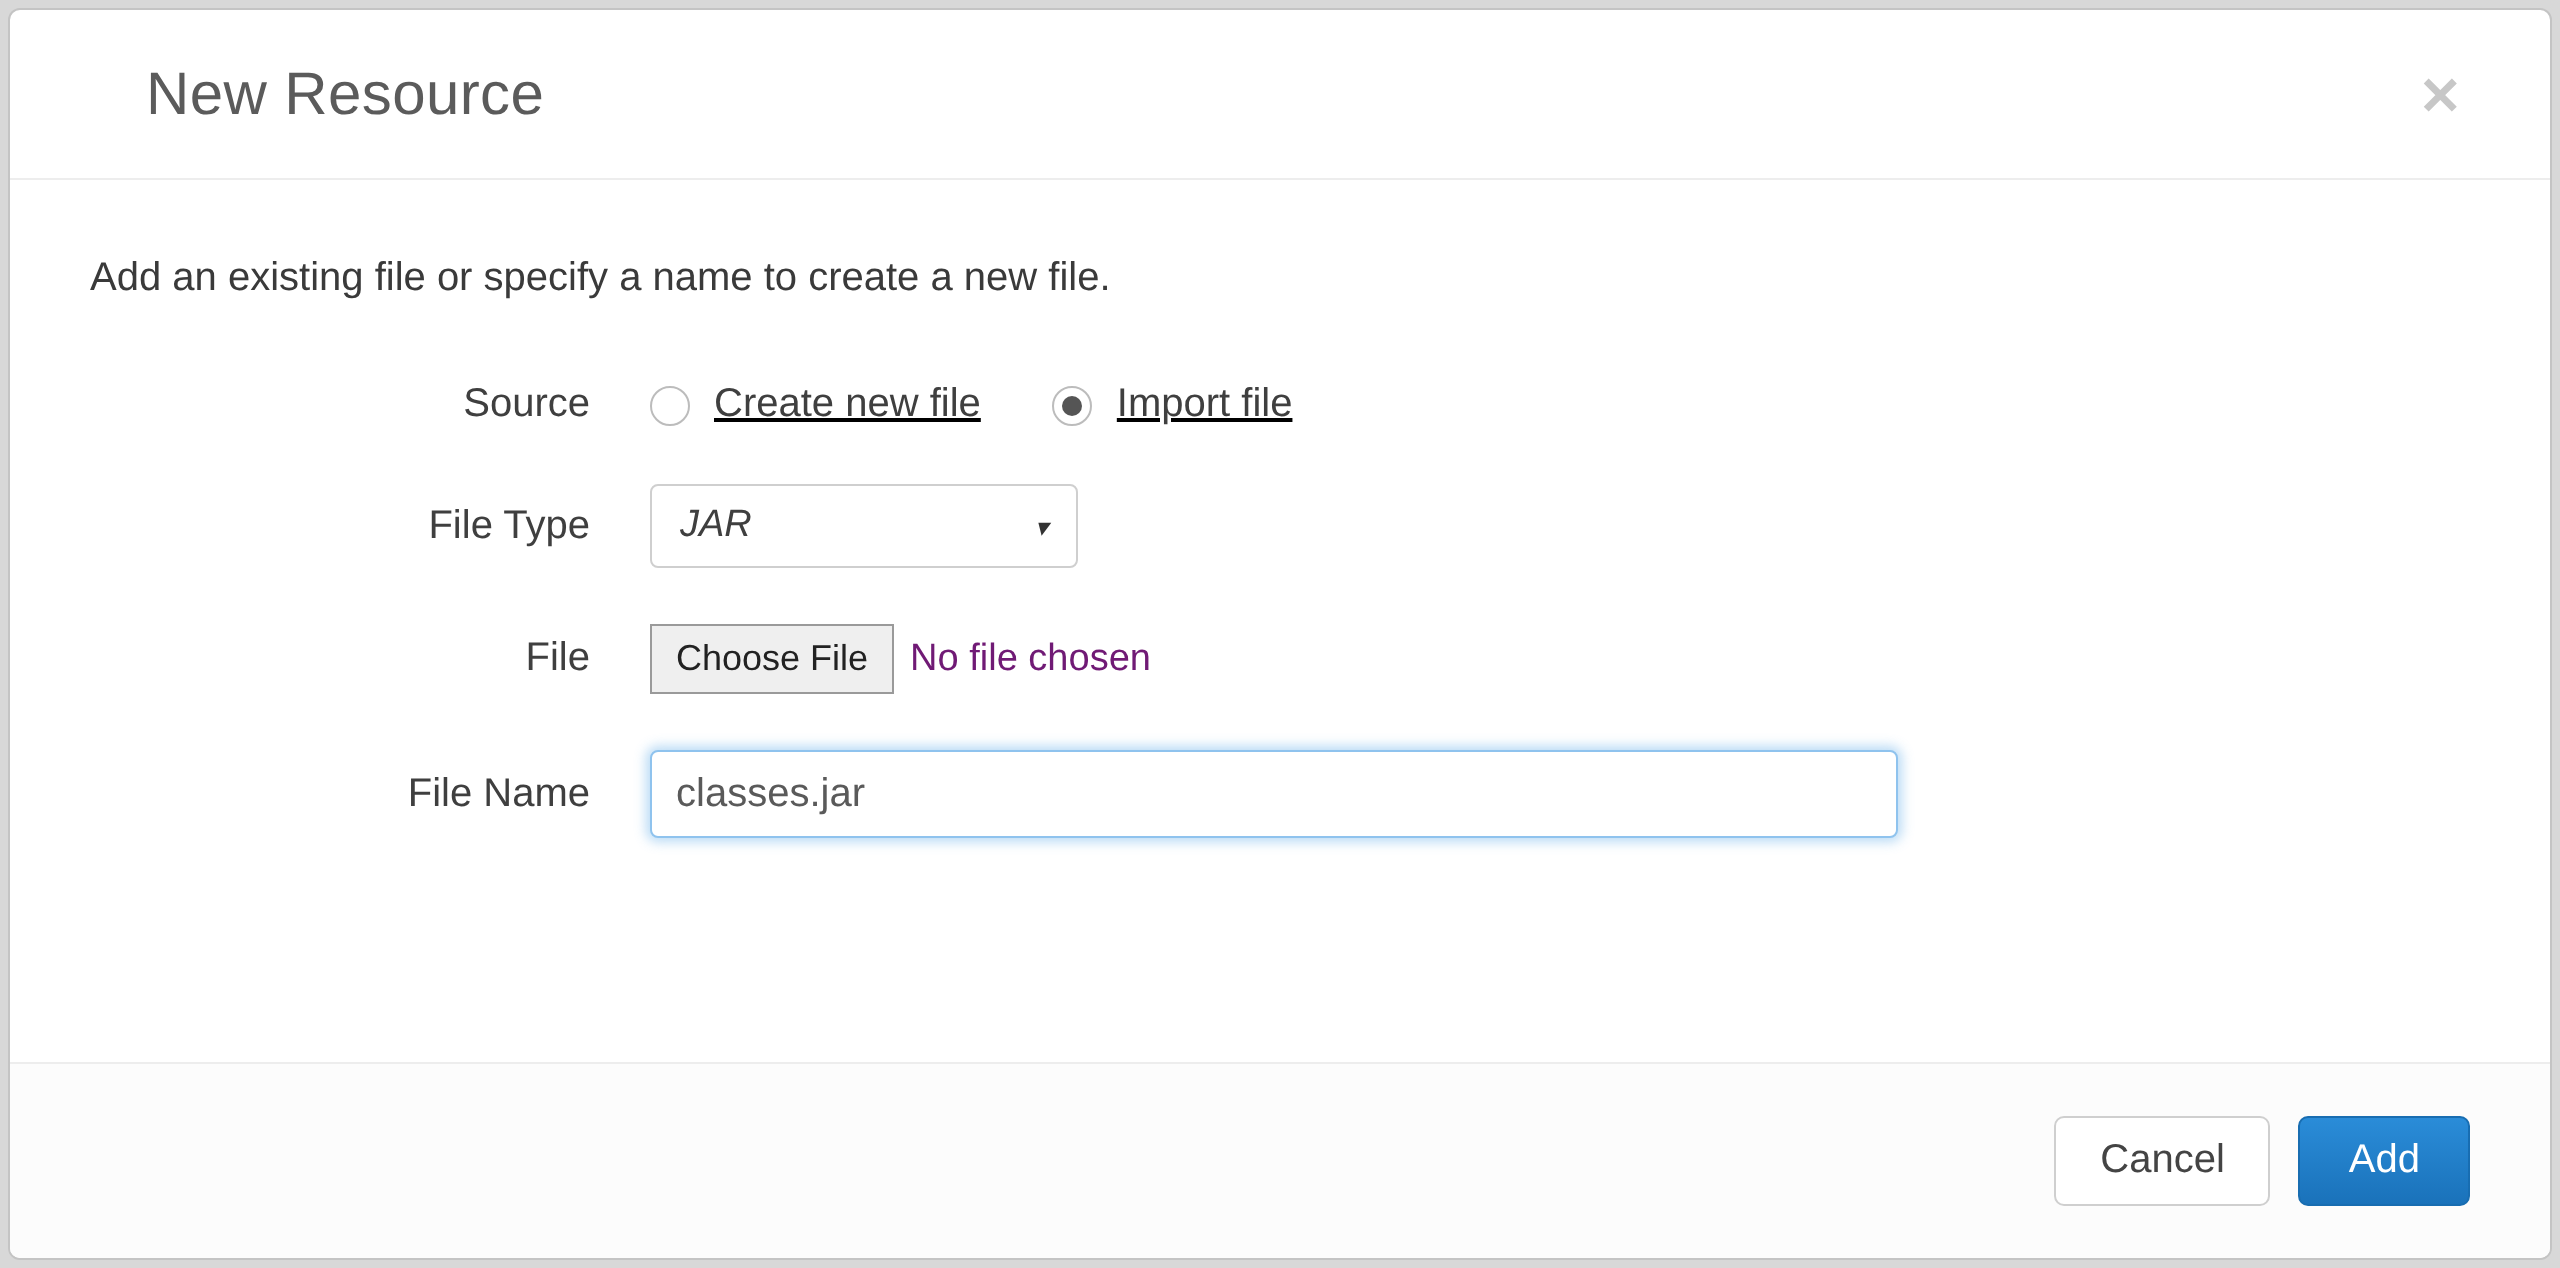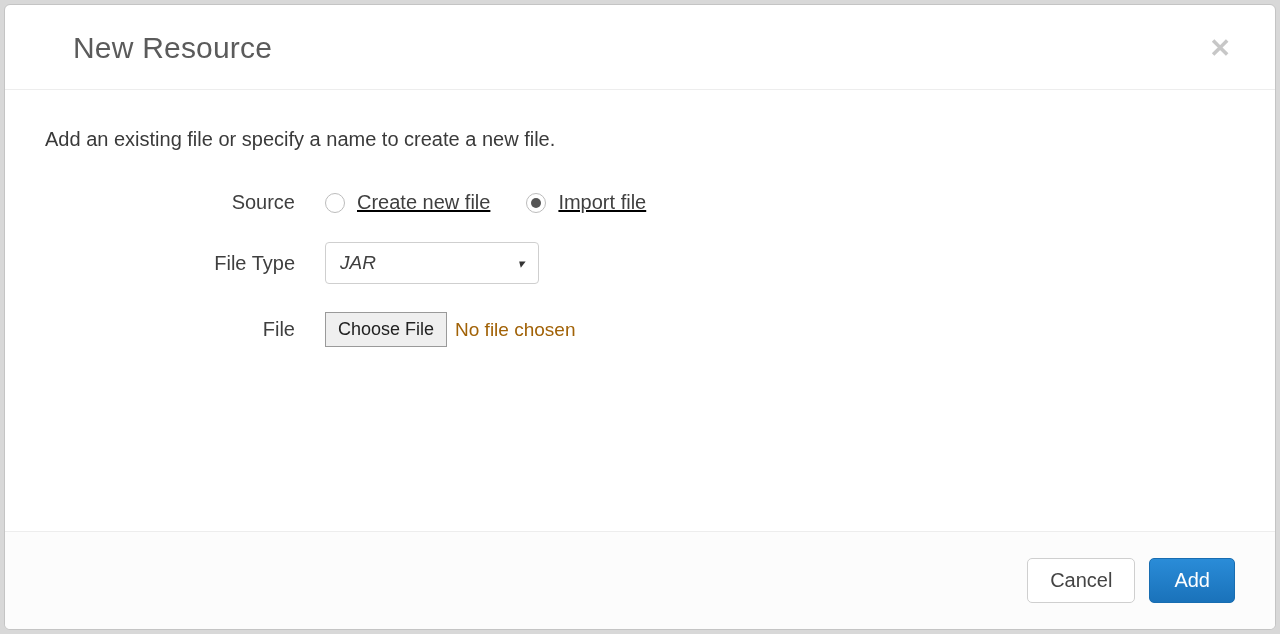--- a/index.html
+++ b/index.html
@@ -134,21 +134,21 @@
       font-family: Arial, sans-serif;
       font-size: 18px;
       color: #222;
       background: #efefef;
       border: 1px solid #9a9a9a;
       padding: 6px 12px;
       cursor: pointer;
     }
     .no-file-text {
       font-size: 19px;
-      color: #a16207;
+      color: #701a75;
     }
     .text-input {
       width: 624px;
       height: 44px;
       border: 1px solid #8fc3ee;
       border-radius: 4px;
       padding: 0 12px;
       font-size: 20px;
       color: #5a5a5a;
       outline: none;
@@ -224,20 +224,26 @@
     <div class="form-row">
       <div class="form-label">File</div>
       <div class="form-control-area">
         <div class="file-chooser">
           <button class="choose-file-btn">Choose File</button>
           <span class="no-file-text">No file chosen</span>
         </div>
       </div>
     </div>
 
+    <div class="form-row">
+      <div class="form-label">File Name</div>
+      <div class="form-control-area">
+        <input type="text" class="text-input" value="classes.jar" style="">
+      </div>
+    </div>
 
   </div>
 
   <div class="modal-footer">
     <button class="btn btn-cancel">Cancel</button>
     <button class="btn btn-add">Add</button>
   </div>
 
 </div>
 

